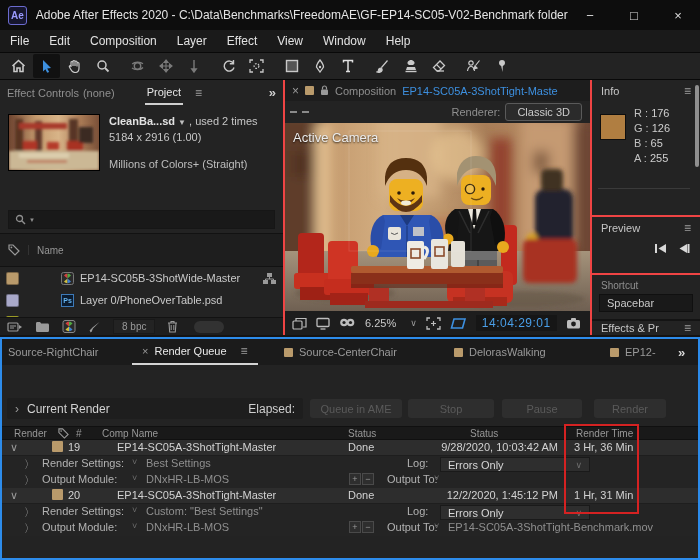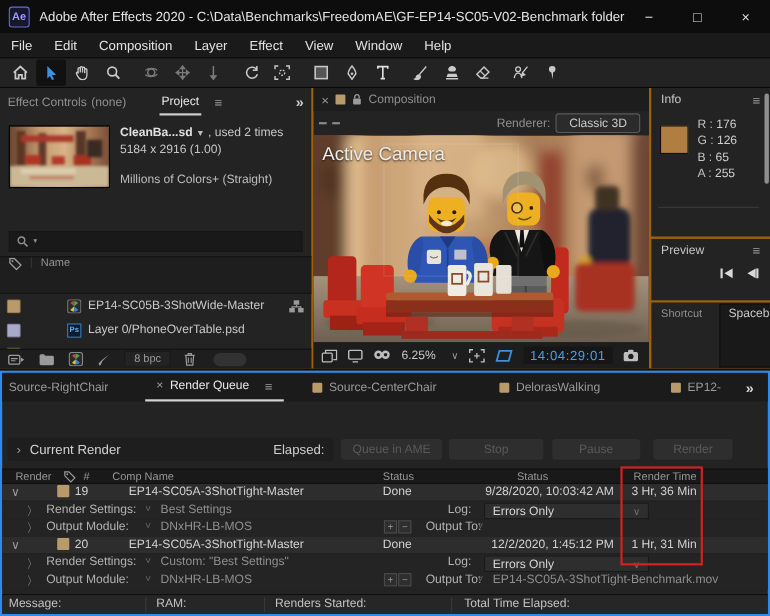--- a/index.html
+++ b/index.html
@@ -20,40 +20,40 @@
   .menu-item{padding:0 10px;height:100%;display:flex;align-items:center}
 
   
   .toolbar{height:28px;background:#232323;border-top:1px solid #090909;border-bottom:1px solid #090909;
     display:flex;align-items:center;padding-left:5px;gap:1px}
   .ticon{width:27px;height:24px;display:flex;align-items:center;justify-content:center;border-radius:2px}
   .ticon.active{background:#111}
   .tsep{width:6px}
 
   
-  .main{display:flex;height:255px;gap:2px;background:#a16207}
+  .main{display:flex;height:255px;gap:2px;background:#ef4444}
   .panel{background:#232323;display:flex;flex-direction:column;min-width:0}
   .p-left{width:283px}
   .p-center{width:305px}
   .p-right{width:108px;background:transparent;gap:2px}
 
   
   .ltabs{height:25px;display:flex;align-items:center;padding:0 7px;color:#8f8f8f;gap:4px;font-size:11px}
   .ltab-active{color:#e6e6e6;border-bottom:2px solid #cfcfcf;height:100%;display:flex;align-items:center;margin-left:26px;padding:0 2px}
   .ham{color:#9f9f9f;font-size:12px;margin-left:8px}
   .dbl-chev{margin-left:auto;color:#cfcfcf;font-size:13px;font-weight:bold}
   .finfo{height:100px;display:flex;padding:9px 8px;gap:9px}
   .fthumb{width:92px;height:57px;border:1px solid #000;flex:none}
   .fmeta{color:#c6c6c6;line-height:15px;font-size:11px;white-space:nowrap;overflow:hidden}
   .fname{color:#e2e2e2;font-weight:bold}
   .fcaret{font-size:8px;color:#bdbdbd}
   .fdepth{margin-top:12px;color:#bdbdbd}
   .searchrow{margin:5px 8px 4px;height:19px;background:#191919;border:1px solid #161616;display:flex;align-items:center;padding:0 6px;gap:3px}
   .lheader{height:34px;background:#1e1e1e;border-top:1px solid #121212;border-bottom:1px solid #121212;
-    display:flex;color:#969696;font-size:10px;gap:8px;padding:0 8px}
+    display:flex;align-items:center;color:#969696;font-size:10px;gap:8px;padding:0 8px}
   .lrows{flex:1;overflow:hidden}
   .lrow{height:22px;display:flex;align-items:center;color:#c9c9c9;padding:0 6px;gap:6px}
   .swatch{width:13px;height:13px;border-radius:2px;border:1px solid #00000055;flex:none}
   .lrow .indent{width:30px;flex:none}
   .lrow .indent.sm{width:14px}
   .exp{color:#9a9a9a;font-size:10px;width:10px}
   .psbox{width:13px;height:13px;background:#0b1c30;border:1px solid #3d7ab8;color:#66b5f0;font-size:7px;font-weight:bold;
     display:flex;align-items:center;justify-content:center;flex:none}
   .rowtail{margin-left:auto}
   .lfooter{height:18px;background:#1e1e1e;border-top:1px solid #121212;display:flex;align-items:center;gap:12px;padding:0 7px;margin-top:auto}
@@ -66,41 +66,41 @@
   .sw-sm{width:9px;height:9px;border-radius:1px;flex:none}
   .compname{color:#3d90e0;overflow:hidden;text-overflow:clip}
   .cnav{height:22px;display:flex;align-items:center;padding:0 5px;gap:5px}
   .dash{width:7px;height:2px;background:#8a8a8a}
   .crumb{background:#161616;color:#3d90e0;padding:2px 7px;display:flex;align-items:center;gap:16px;font-size:11px}
   .crumb .lt{color:#3d90e0;font-size:10px}
   .rlabel{margin-left:auto;color:#8f8f8f}
   .rbtn{border:1px solid #5a5a5a;background:#2b2b2b;color:#cacaca;border-radius:3px;padding:2px 11px;font-size:11px;margin-right:3px}
   .viewer{flex:1;position:relative;background:#000;overflow:hidden}
   .viewer svg{width:100%;height:100%}
-  .vlabel{position:absolute;top:7px;left:8px;color:#ececec;font-size:17px;text-shadow:0 1px 2px rgba(0,0,0,.8)}
+  .vlabel{position:absolute;top:7px;left:8px;color:#ececec;font-size:13px;text-shadow:0 1px 2px rgba(0,0,0,.8)}
   .cfooter{height:24px;background:#1d1d1d;display:flex;align-items:center;gap:9px;padding:0 7px;color:#bdbdbd}
   .zoomsel{display:flex;align-items:center;gap:14px;color:#c9c9c9}
   .zoomsel .cv{font-size:9px;color:#9a9a9a}
   .tc{color:#4a9fe8;font-size:12px;background:#161616;padding:1px 6px;letter-spacing:.5px}
   .gdot{width:7px;height:7px;border-radius:50%;background:#35c13a;margin-left:auto}
 
   
   .rsec{background:#232323;position:relative}
   .rhead{height:22px;display:flex;align-items:center;padding:0 9px;color:#c6c6c6;font-size:11px}
   .rhead .ham{margin-left:auto}
   .sec-info{height:135px}
   .infobody{display:flex;padding:4px 8px;gap:8px}
   .iswatch{width:26px;height:26px;border:1px solid #0e0e0e;margin-top:8px}
   .ivals{color:#c2c2c2;line-height:15px}
   .ivals b{font-weight:normal;color:#cfcfcf}
   .ihr{position:absolute;left:6px;right:10px;bottom:26px;border-top:1px solid #3a3a3a}
   .vsb{position:absolute;right:1px;top:5px;width:4px;height:82px;background:#8f8f8f;border-radius:2px}
   .sec-prev{height:56px}
   .transport{display:flex;justify-content:flex-end;gap:10px;padding:4px 10px}
-  .sec-short{flex:1;display:flex;flex-direction:row;overflow:hidden}
+  .sec-short{flex:1;display:flex;flex-direction:column;overflow:hidden}
   .shortlbl{color:#8f8f8f;padding:5px 9px 2px;font-size:10px}
   .spacebox{margin:1px 7px;background:#191919;border:1px solid #101010;color:#c9c9c9;padding:2px 7px}
   .fxrow{margin-top:auto;height:16px;display:flex;align-items:center;padding:0 9px;color:#c6c6c6;border-top:2px solid #141414;background:#232323}
   .fxrow .ham{margin-left:auto}
 
   
   .queue{position:absolute;left:0;top:337px;width:700px;height:223px;border:2px solid #2d8ceb;background:#232323;
     display:flex;flex-direction:column}
   .qtabs{height:26px;background:#1b1b1b;position:relative;flex:none;color:#9a9a9a;font-size:11px}
   .qtabs>*{position:absolute;top:0;height:100%;display:flex;align-items:center;gap:6px}
@@ -414,20 +414,21 @@
     <div class="ctab">
       <span class="x">×</span>
       <span class="sw-sm" style="background-color: rgb(185, 154, 107);"></span>
       <span>
         <svg width="9" height="11" viewBox="0 0 9 11">
             <rect x="1" y="4.5" width="7" height="5.5" rx="1" fill="#9a9a9a"></rect>
             <path d="M2.5 4.5V3a2 2 0 0 1 4 0v1.5" fill="none" stroke="#9a9a9a" stroke-width="1.2"></path>
           </svg>
         </span>
       <span>Composition</span>
+      <span class="compname">EP14-SC05A-3ShotTight-Maste</span>
     </div>
     <div class="cnav">
       <span class="dash"></span>
       <span class="dash"></span>
       <span class="rlabel">Renderer:</span>
       <span class="rbtn">Classic 3D</span>
     </div>
     <div class="viewer">
       <svg viewBox="0 0 305 188" preserveAspectRatio="none">
         <defs>
@@ -757,24 +758,15 @@
     <span style="left:40px">Output Module:</span>
     <span class="caret-sm" style="left:130px">˅</span>
     <span class="dimv" style="left:144px">DNxHR-LB-MOS</span>
     <span class="pmbox" style="left:347px">+</span>
     <span class="pmbox" style="left:360px">−</span>
     <span style="left:385px">Output To:</span>
     <span class="caret-sm" style="left:432px">˅</span>
     <span class="dimv" style="left:446px">EP14-SC05A-3ShotTight-Benchmark.mov</span>
   </div>
 
-  <div class="qfoot">
-    <span style="left:6px">Message:</span>
-    <i style="left:130px"></i>
-    <span style="left:140px">RAM:</span>
-    <i style="left:238px"></i>
-    <span style="left:248px">Renders Started:</span>
-    <i style="left:408px"></i>
-    <span style="left:420px">Total Time Elapsed:</span>
-  </div>
 </div>
 
 <div class="redbox"></div>
 
 </body></html>

